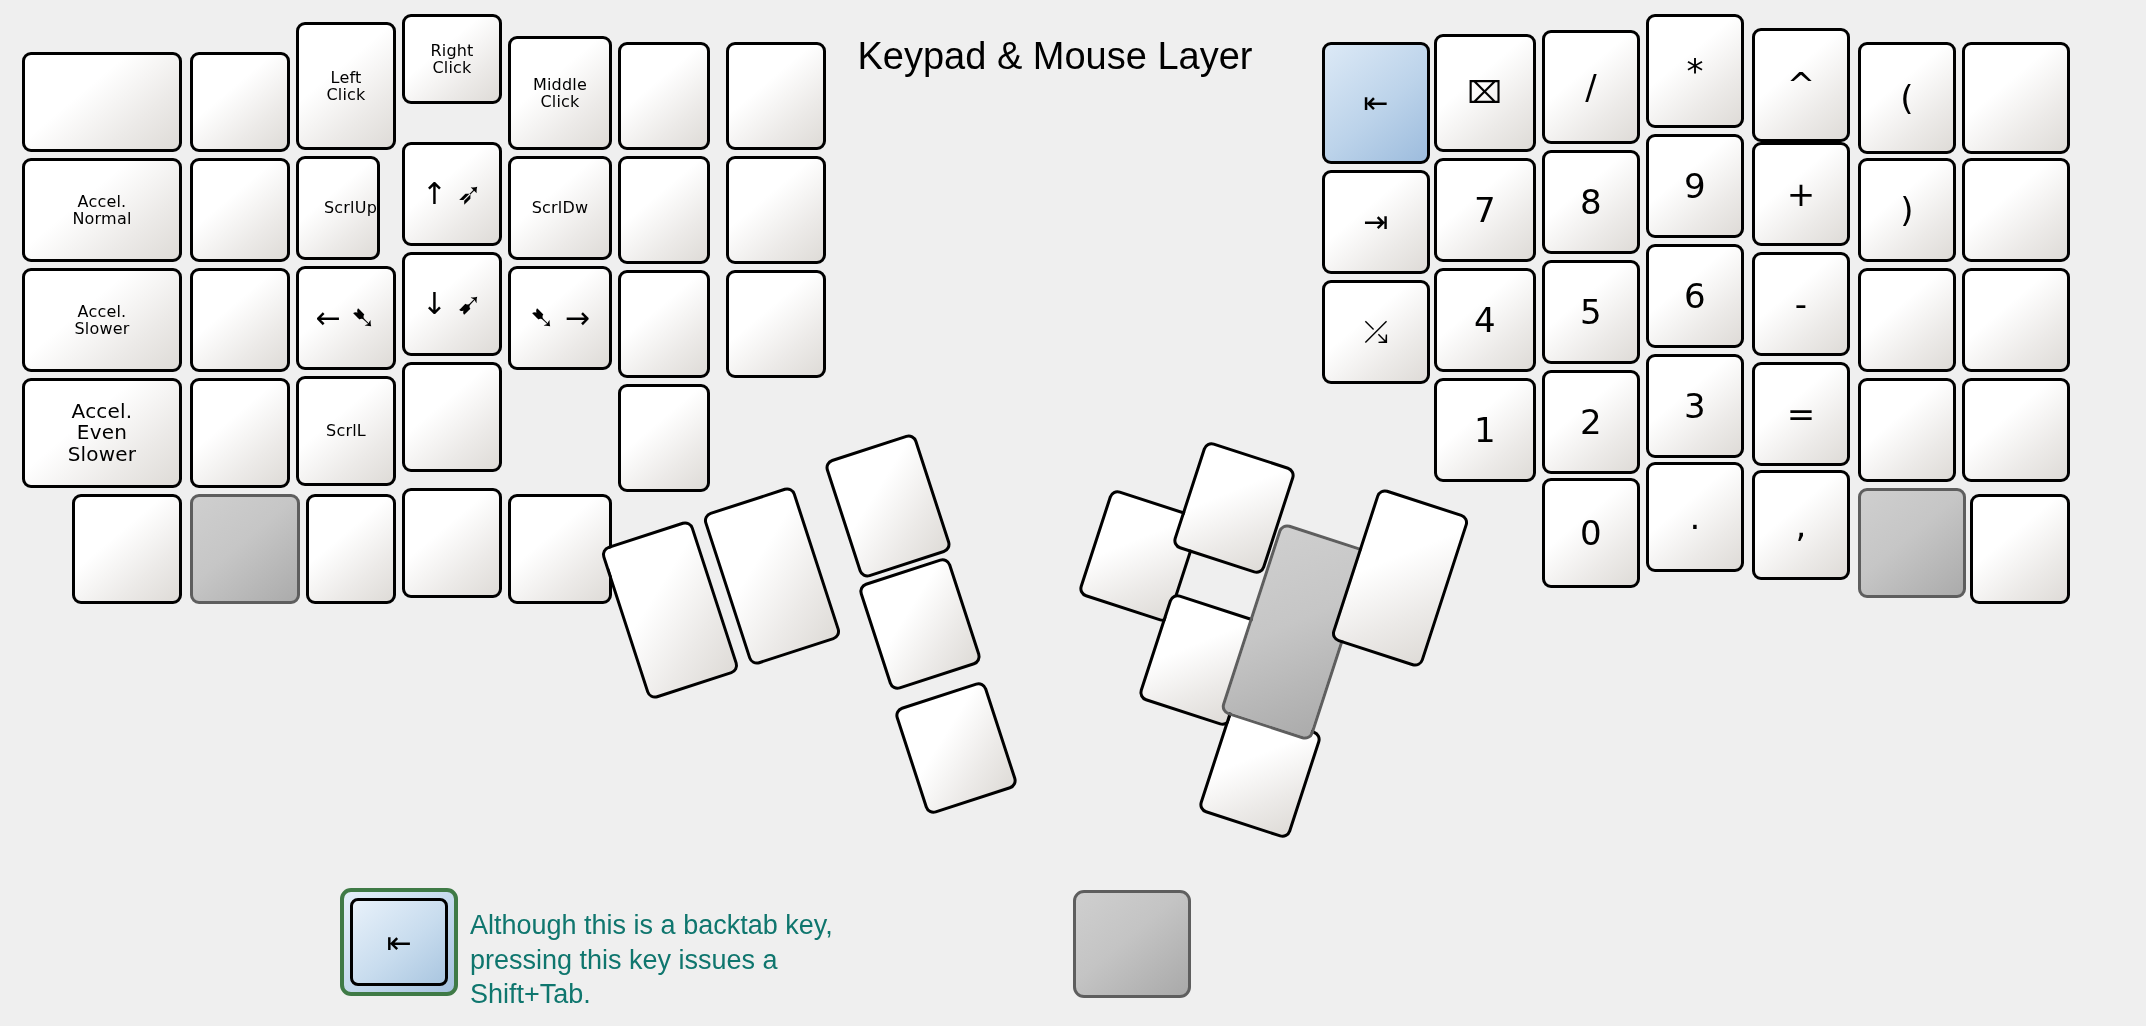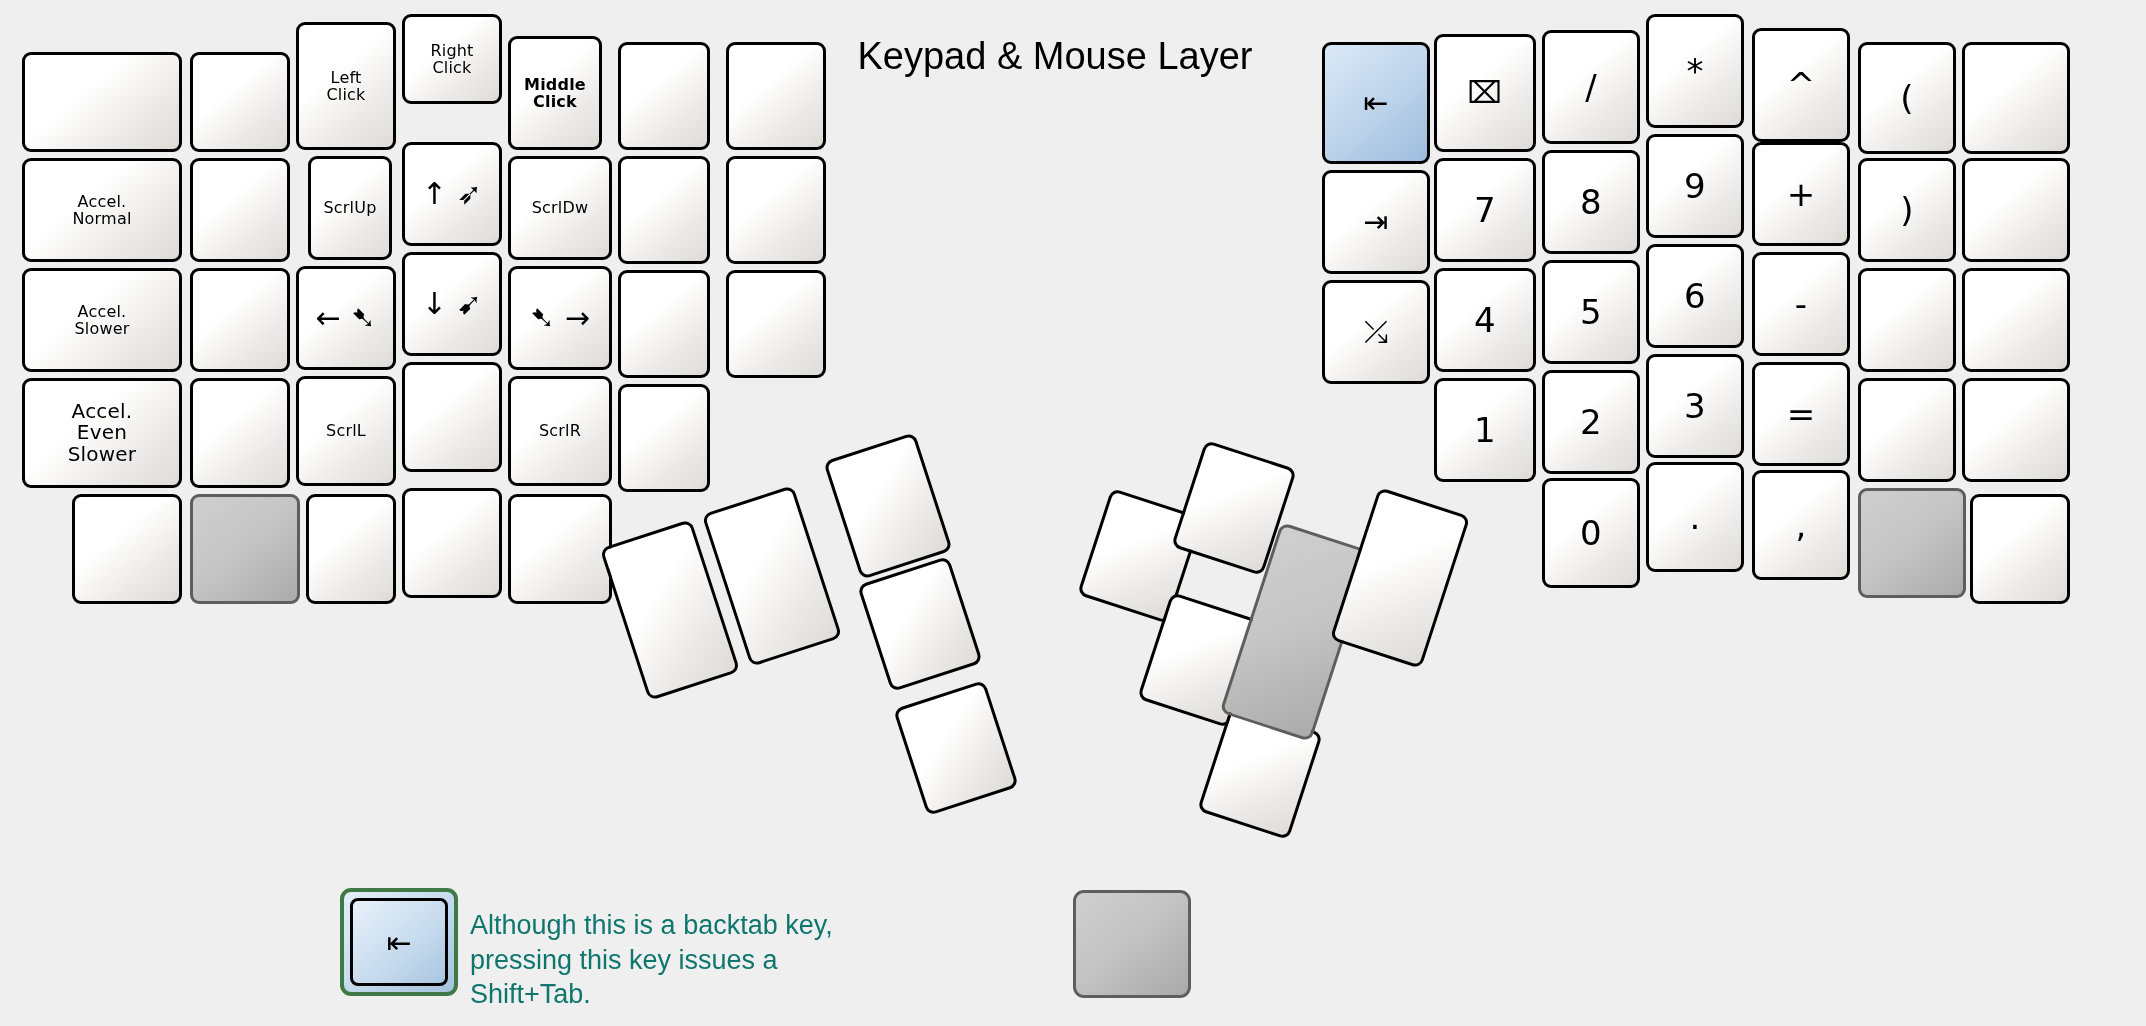--- a/index.html
+++ b/index.html
@@ -107,47 +107,46 @@
 Shift+Tab.</div>
 
   <div class="legend-key" id="legend-key-2"></div>
 
 <div class="key" style="left: 22px; top: 52px; width: 160px; height: 100px;"></div>
     <div class="key" style="left: 190px; top: 52px; width: 100px; height: 100px;"></div>
     <div class="key small" style="left: 296px; top: 22px; width: 100px; height: 128px;"><span class="glyph">Left
 Click</span></div>
     <div class="key small" style="left: 402px; top: 14px; width: 100px; height: 90px;"><span class="glyph">Right
 Click</span></div>
-    <div class="key small" style="left: 508px; top: 36px; width: 94px; height: 114px; font-weight: bold;"><span class="glyph">Middle
+    <div class="key small" style="left: 508px; top: 36px; width: 104px; height: 114px;"><span class="glyph">Middle
 Click</span></div>
     <div class="key" style="left: 618px; top: 42px; width: 92px; height: 108px;"></div>
     <div class="key" style="left: 726px; top: 42px; width: 100px; height: 108px;"></div>
     <div class="key small" style="left: 22px; top: 158px; width: 160px; height: 104px;"><span class="glyph">Accel.
 Normal</span></div>
     <div class="key" style="left: 190px; top: 158px; width: 100px; height: 104px;"></div>
-    <div class="key small" style="left: 308px; top: 156px; width: 84px; height: 104px;"><span class="glyph">ScrlUp</span></div>
+    <div class="key small" style="left: 296px; top: 156px; width: 84px; height: 104px; justify-content: flex-end;"><span class="glyph">ScrlUp</span></div>
     <div class="key sym" style="left: 402px; top: 142px; width: 100px; height: 104px;"><span class="glyph">↑ ➶</span></div>
     <div class="key small" style="left: 508px; top: 156px; width: 104px; height: 104px;"><span class="glyph">ScrlDw</span></div>
     <div class="key" style="left: 618px; top: 156px; width: 92px; height: 108px;"></div>
     <div class="key" style="left: 726px; top: 156px; width: 100px; height: 108px;"></div>
     <div class="key small" style="left: 22px; top: 268px; width: 160px; height: 104px;"><span class="glyph">Accel.
 Slower</span></div>
     <div class="key" style="left: 190px; top: 268px; width: 100px; height: 104px;"></div>
     <div class="key sym" style="left: 296px; top: 266px; width: 100px; height: 104px;"><span class="glyph">← ➷</span></div>
     <div class="key sym" style="left: 402px; top: 252px; width: 100px; height: 104px;"><span class="glyph">↓ ➹</span></div>
     <div class="key sym" style="left: 508px; top: 266px; width: 104px; height: 104px;"><span class="glyph">➷ →</span></div>
     <div class="key" style="left: 618px; top: 270px; width: 92px; height: 108px;"></div>
     <div class="key" style="left: 726px; top: 270px; width: 100px; height: 108px;"></div>
     <div class="key tiny" style="left: 22px; top: 378px; width: 160px; height: 110px;"><span class="glyph">Accel.
 Even
 Slower</span></div>
     <div class="key" style="left: 190px; top: 378px; width: 100px; height: 110px;"></div>
     <div class="key small" style="left: 296px; top: 376px; width: 100px; height: 110px;"><span class="glyph">ScrlL</span></div>
     <div class="key" style="left: 402px; top: 362px; width: 100px; height: 110px;"></div>
-    <div class="key small" style="left: 508px; top: 376px; width: 104px; height: 110px;"><span class="glyph">ScrlR</span></div>
     <div class="key" style="left: 618px; top: 384px; width: 92px; height: 108px;"></div>
     <div class="key" style="left: 72px; top: 494px; width: 110px; height: 110px;"></div>
     <div class="key trans" style="left: 190px; top: 494px; width: 110px; height: 110px;"></div>
     <div class="key" style="left: 306px; top: 494px; width: 90px; height: 110px;"></div>
     <div class="key" style="left: 402px; top: 488px; width: 100px; height: 110px;"></div>
     <div class="key" style="left: 508px; top: 494px; width: 104px; height: 110px;"></div>
     <div class="key" style="left: 622px; top: 530px; width: 96px; height: 160px; transform: rotate(-18deg);"></div>
     <div class="key" style="left: 724px; top: 496px; width: 96px; height: 160px; transform: rotate(-18deg);"></div>
     <div class="key" style="left: 840px; top: 444px; width: 96px; height: 124px; transform: rotate(-18deg);"></div>
     <div class="key" style="left: 872px; top: 568px; width: 96px; height: 112px; transform: rotate(-18deg);"></div>

